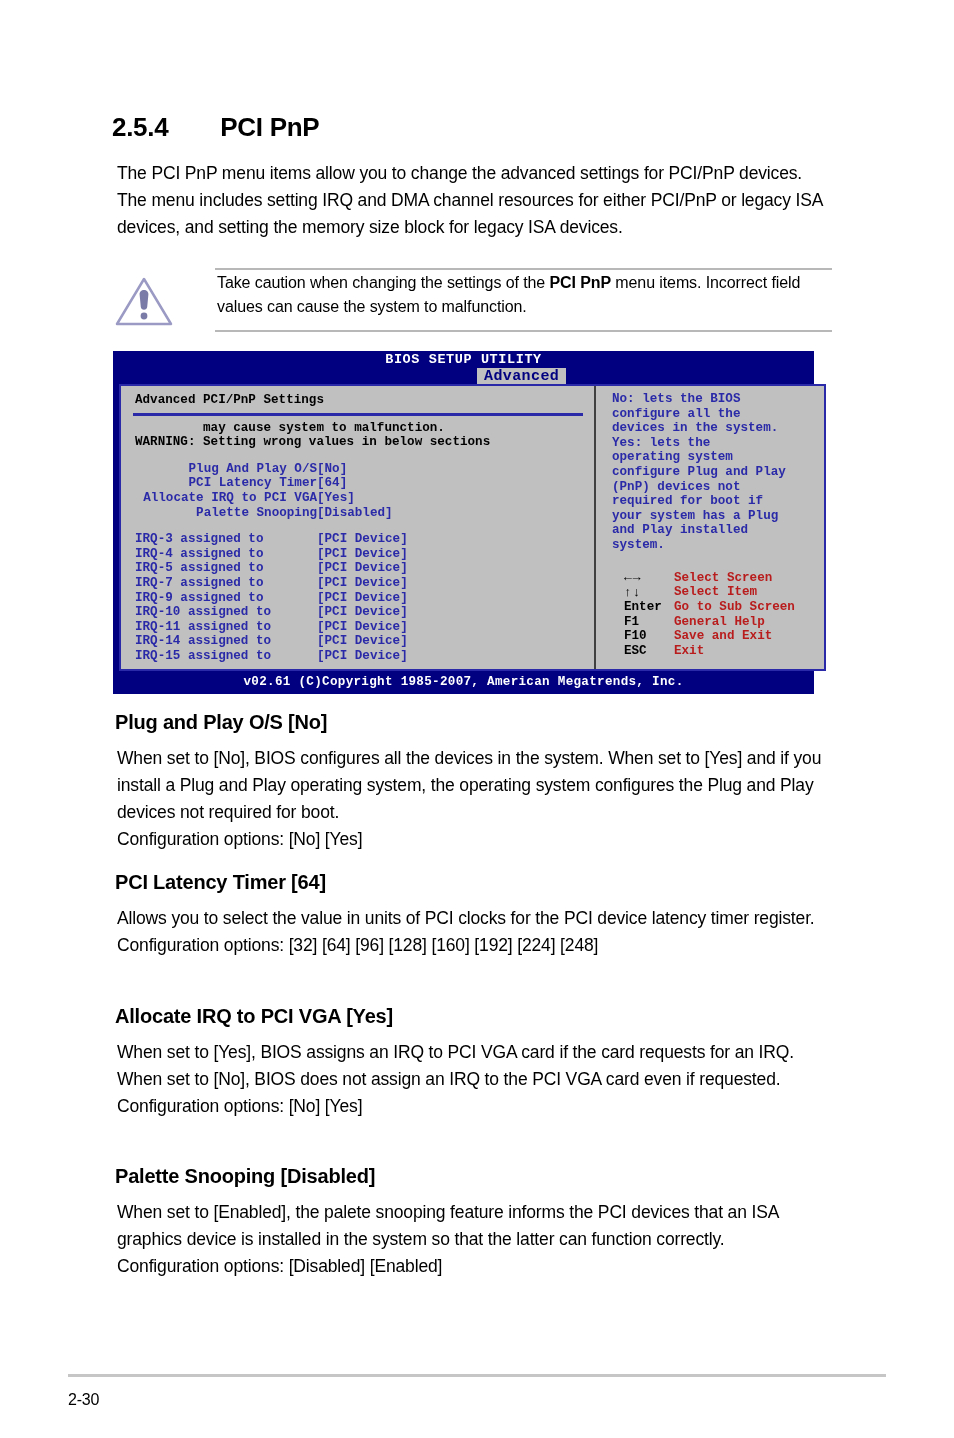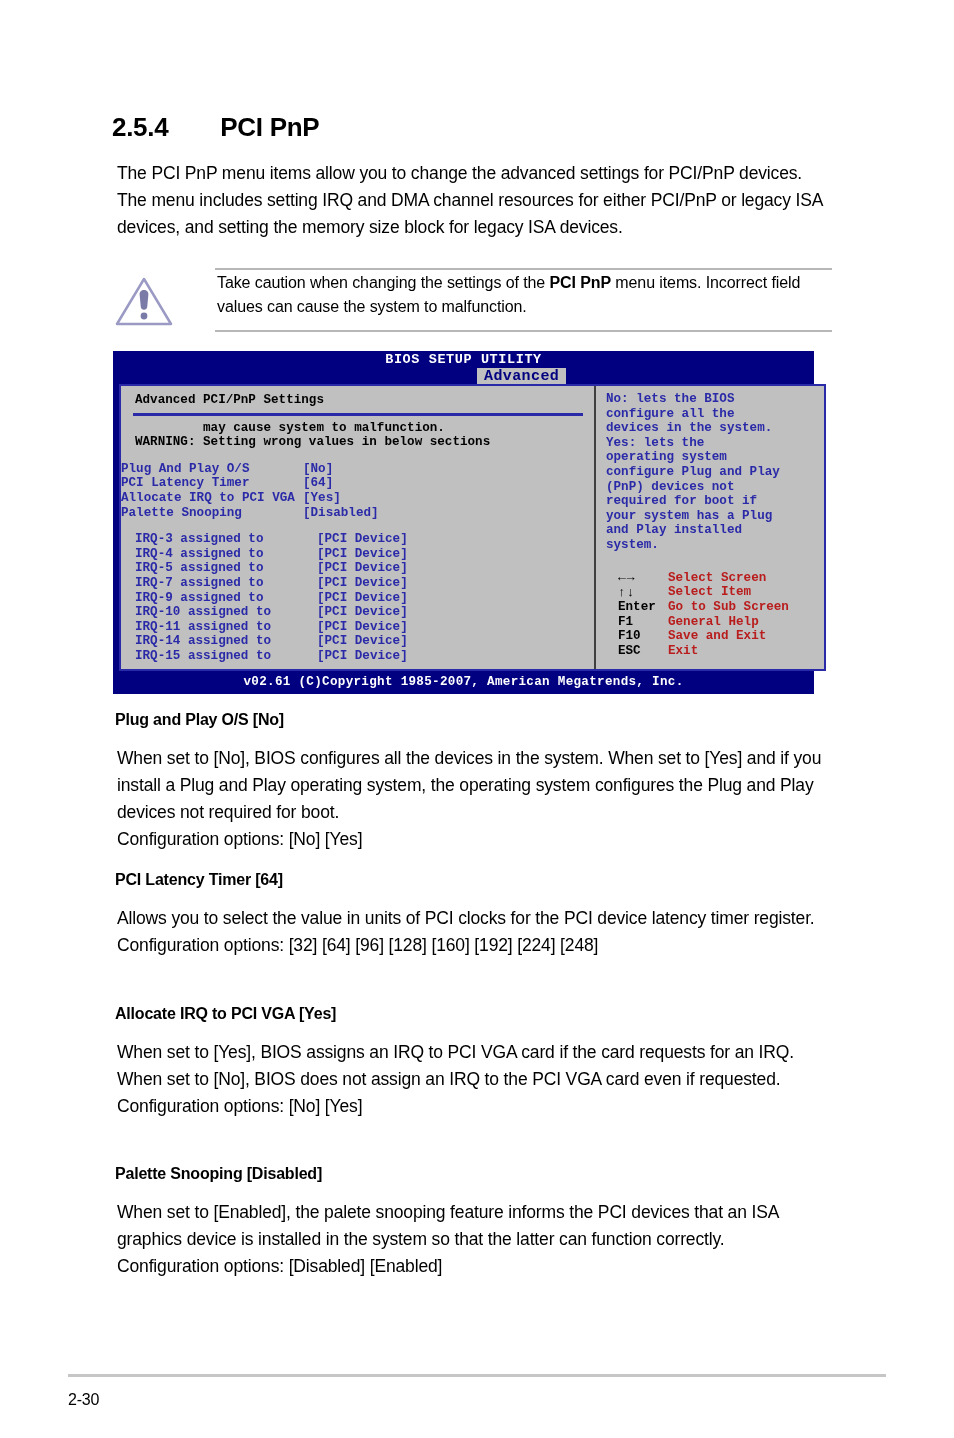--- a/index.html
+++ b/index.html
@@ -139,21 +139,21 @@
     position: relative;
     width: 475px;
     height: 100%;
     border-right: 2px solid #404040;
     padding: 6px 0 0 0;
   }
   .bios-right {
     position: relative;
     flex: 1;
     height: 100%;
-    padding: 6px 0 0 10px;
+    padding: 6px 0 0 16px;
     border-radius: 10px;
   }
 
   .mono {
     font-family: "Liberation Mono", "DejaVu Sans Mono", monospace;
     font-size: 12.6px;
     line-height: 14.6px;
     font-weight: bold;
     white-space: pre;
   }
@@ -166,21 +166,23 @@
   .left-rule {
     margin: 5px 0 5px 12px;
     width: 450px;
     height: 3px;
     background: #2a2aa8;
   }
   .left-warn { margin-left: 14px; }
   .left-gap { height: 12px; }
 
   .opt-row {
+    margin-left: 14px;
     display: flex;
+    text-align: right;
   }
   .opt-label { width: 182px; }
   .opt-value { }
 
   .irq-row {
     margin-left: 14px;
     display: flex;
   }
   .irq-label { width: 182px; }
   .irq-value { }
@@ -225,21 +227,21 @@
     font-weight: bold;
     text-align: center;
     line-height: 23px;
     letter-spacing: 0.3px;
   }
 
   
   .h3 {
     position: absolute;
     left: 115px;
-    font-size: 16px;
+    font-size: 20px;
     font-weight: bold;
     letter-spacing: -0.2px;
   }
   .para {
     position: absolute;
     left: 117px;
     width: 718px;
     font-size: 17.5px;
     line-height: 27px;
     letter-spacing: -0.15px;

